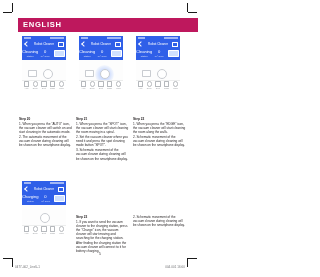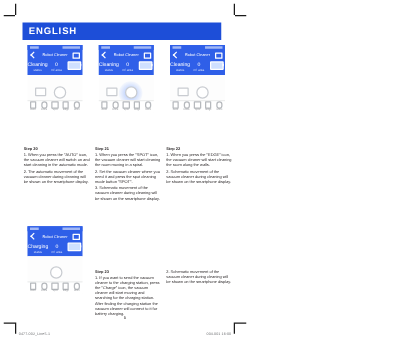--- a/index.html
+++ b/index.html
@@ -22,23 +22,23 @@
     background: #1a1a1a;
   }
   .crop.h { height: 0.7px; width: 9px; }
   .crop.v { width: 0.7px; height: 9px; }
 
   
   .lang-bar {
     position: absolute;
     left: 18px;
     top: 18px;
-    width: 159px;
+    width: 180px;
     height: 14px;
-    background: #1d4ed8;
+    background: #be185d;
   }
   .lang-bar .label {
     position: absolute;
     left: 5px;
     top: 3px;
     font-size: 7.6px;
     font-weight: bold;
     letter-spacing: 0.7px;
     color: #ffffff;
     line-height: 8px;

